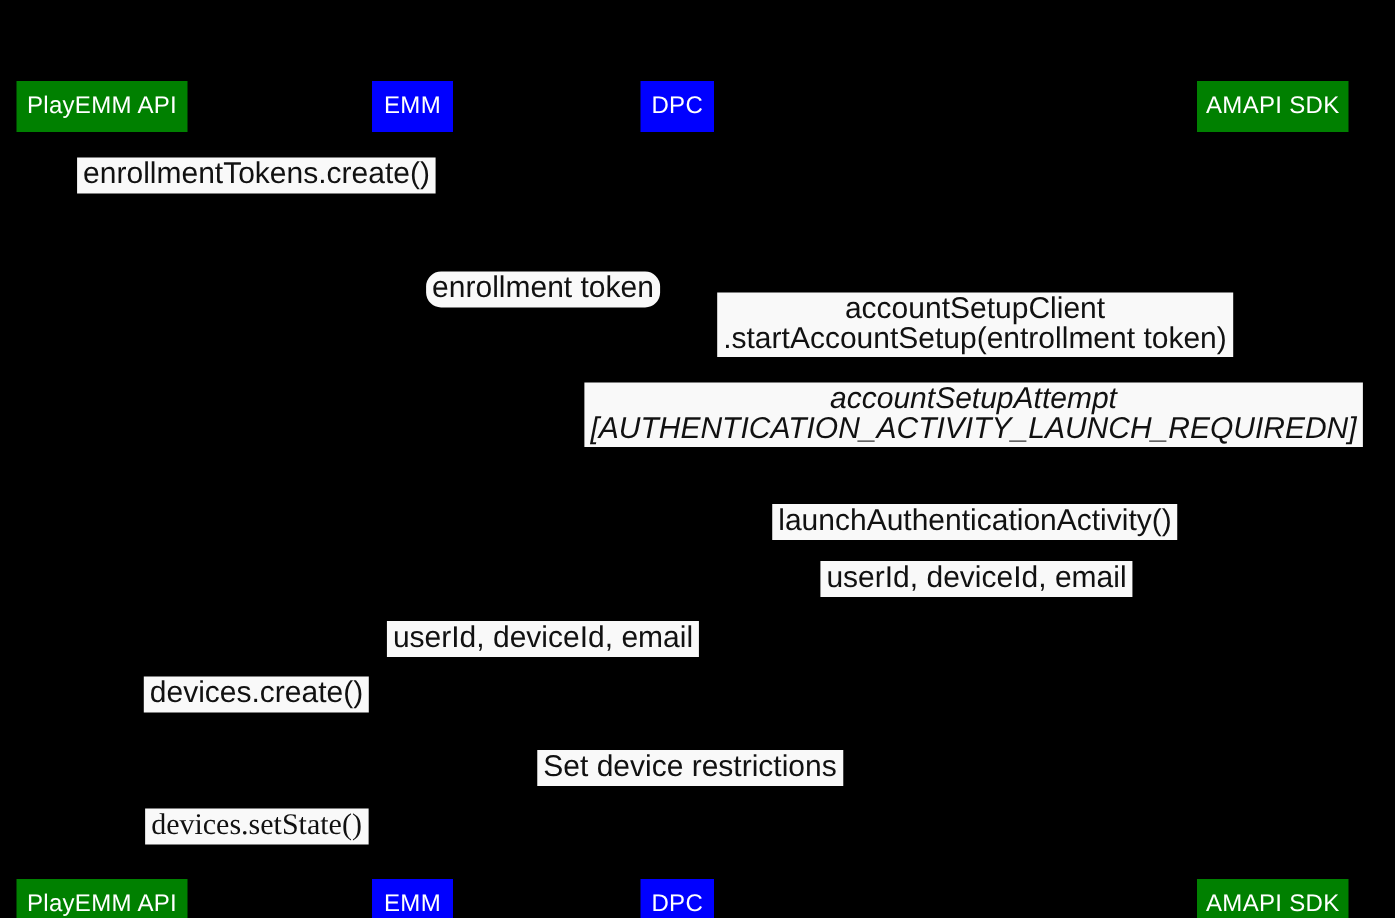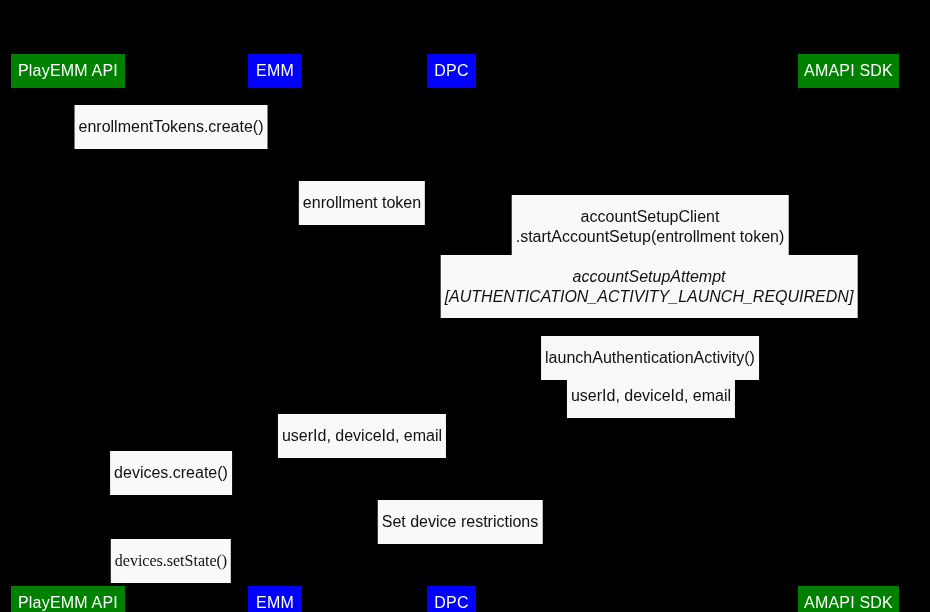--- a/index.html
+++ b/index.html
@@ -25,39 +25,39 @@
     color: #ffffff;
     font-size: 16px;
     letter-spacing: 0.2px;
     white-space: nowrap;
   }
   .msg {
     position: absolute;
     transform: translateX(-50%);
     background: #f9f9f9;
     color: #111111;
-    font-size: 16px;
+    font-size: 20px;
     line-height: 19.5px;
-    padding: 12px 4px;
+    padding: 2px 4px;
     text-align: center;
     white-space: pre;
   }
 </style>
 </head>
 <body>
 
 <div class="stage">
 
   <div class="actor" style="left: 11px; top: 23px; width: 114px; background: rgb(0, 128, 0);">PlayEMM API</div>
   <div class="actor" style="left: 248px; top: 23px; width: 54px; background: rgb(0, 0, 255);">EMM</div>
   <div class="actor" style="left: 427px; top: 23px; width: 49px; background: rgb(0, 0, 255);">DPC</div>
   <div class="actor" style="left: 798px; top: 23px; width: 101px; background: rgb(0, 128, 0);">AMAPI SDK</div>
 
   <div class="msg" style="left:171px; top:74px;">enrollmentTokens.create()</div>
-  <div class="msg" style="left:362px; top:150px;">enrollment token</div>
+  <div class="msg" style="left:362px; top:150px;border-radius:10px;">enrollment token</div>
   <div class="msg" style="left:650px; top:164px;">accountSetupClient
 .startAccountSetup(entrollment token)</div>
   <div class="msg" style="left:649px; top:224px;font-style:italic;">accountSetupAttempt
 [AUTHENTICATION_ACTIVITY_LAUNCH_REQUIREDN]</div>
   <div class="msg" style="left:650px; top:305px;">launchAuthenticationActivity()</div>
   <div class="msg" style="left:651px; top:343px;">userId, deviceId, email</div>
   <div class="msg" style="left:362px; top:383px;">userId, deviceId, email</div>
   <div class="msg" style="left:171px; top:420px;">devices.create()</div>
   <div class="msg" style="left:460px; top:469px;">Set device restrictions</div>
   <div class="msg" style="left:171px; top:508px;font-family:Liberation Serif, serif;">devices.setState()</div>

